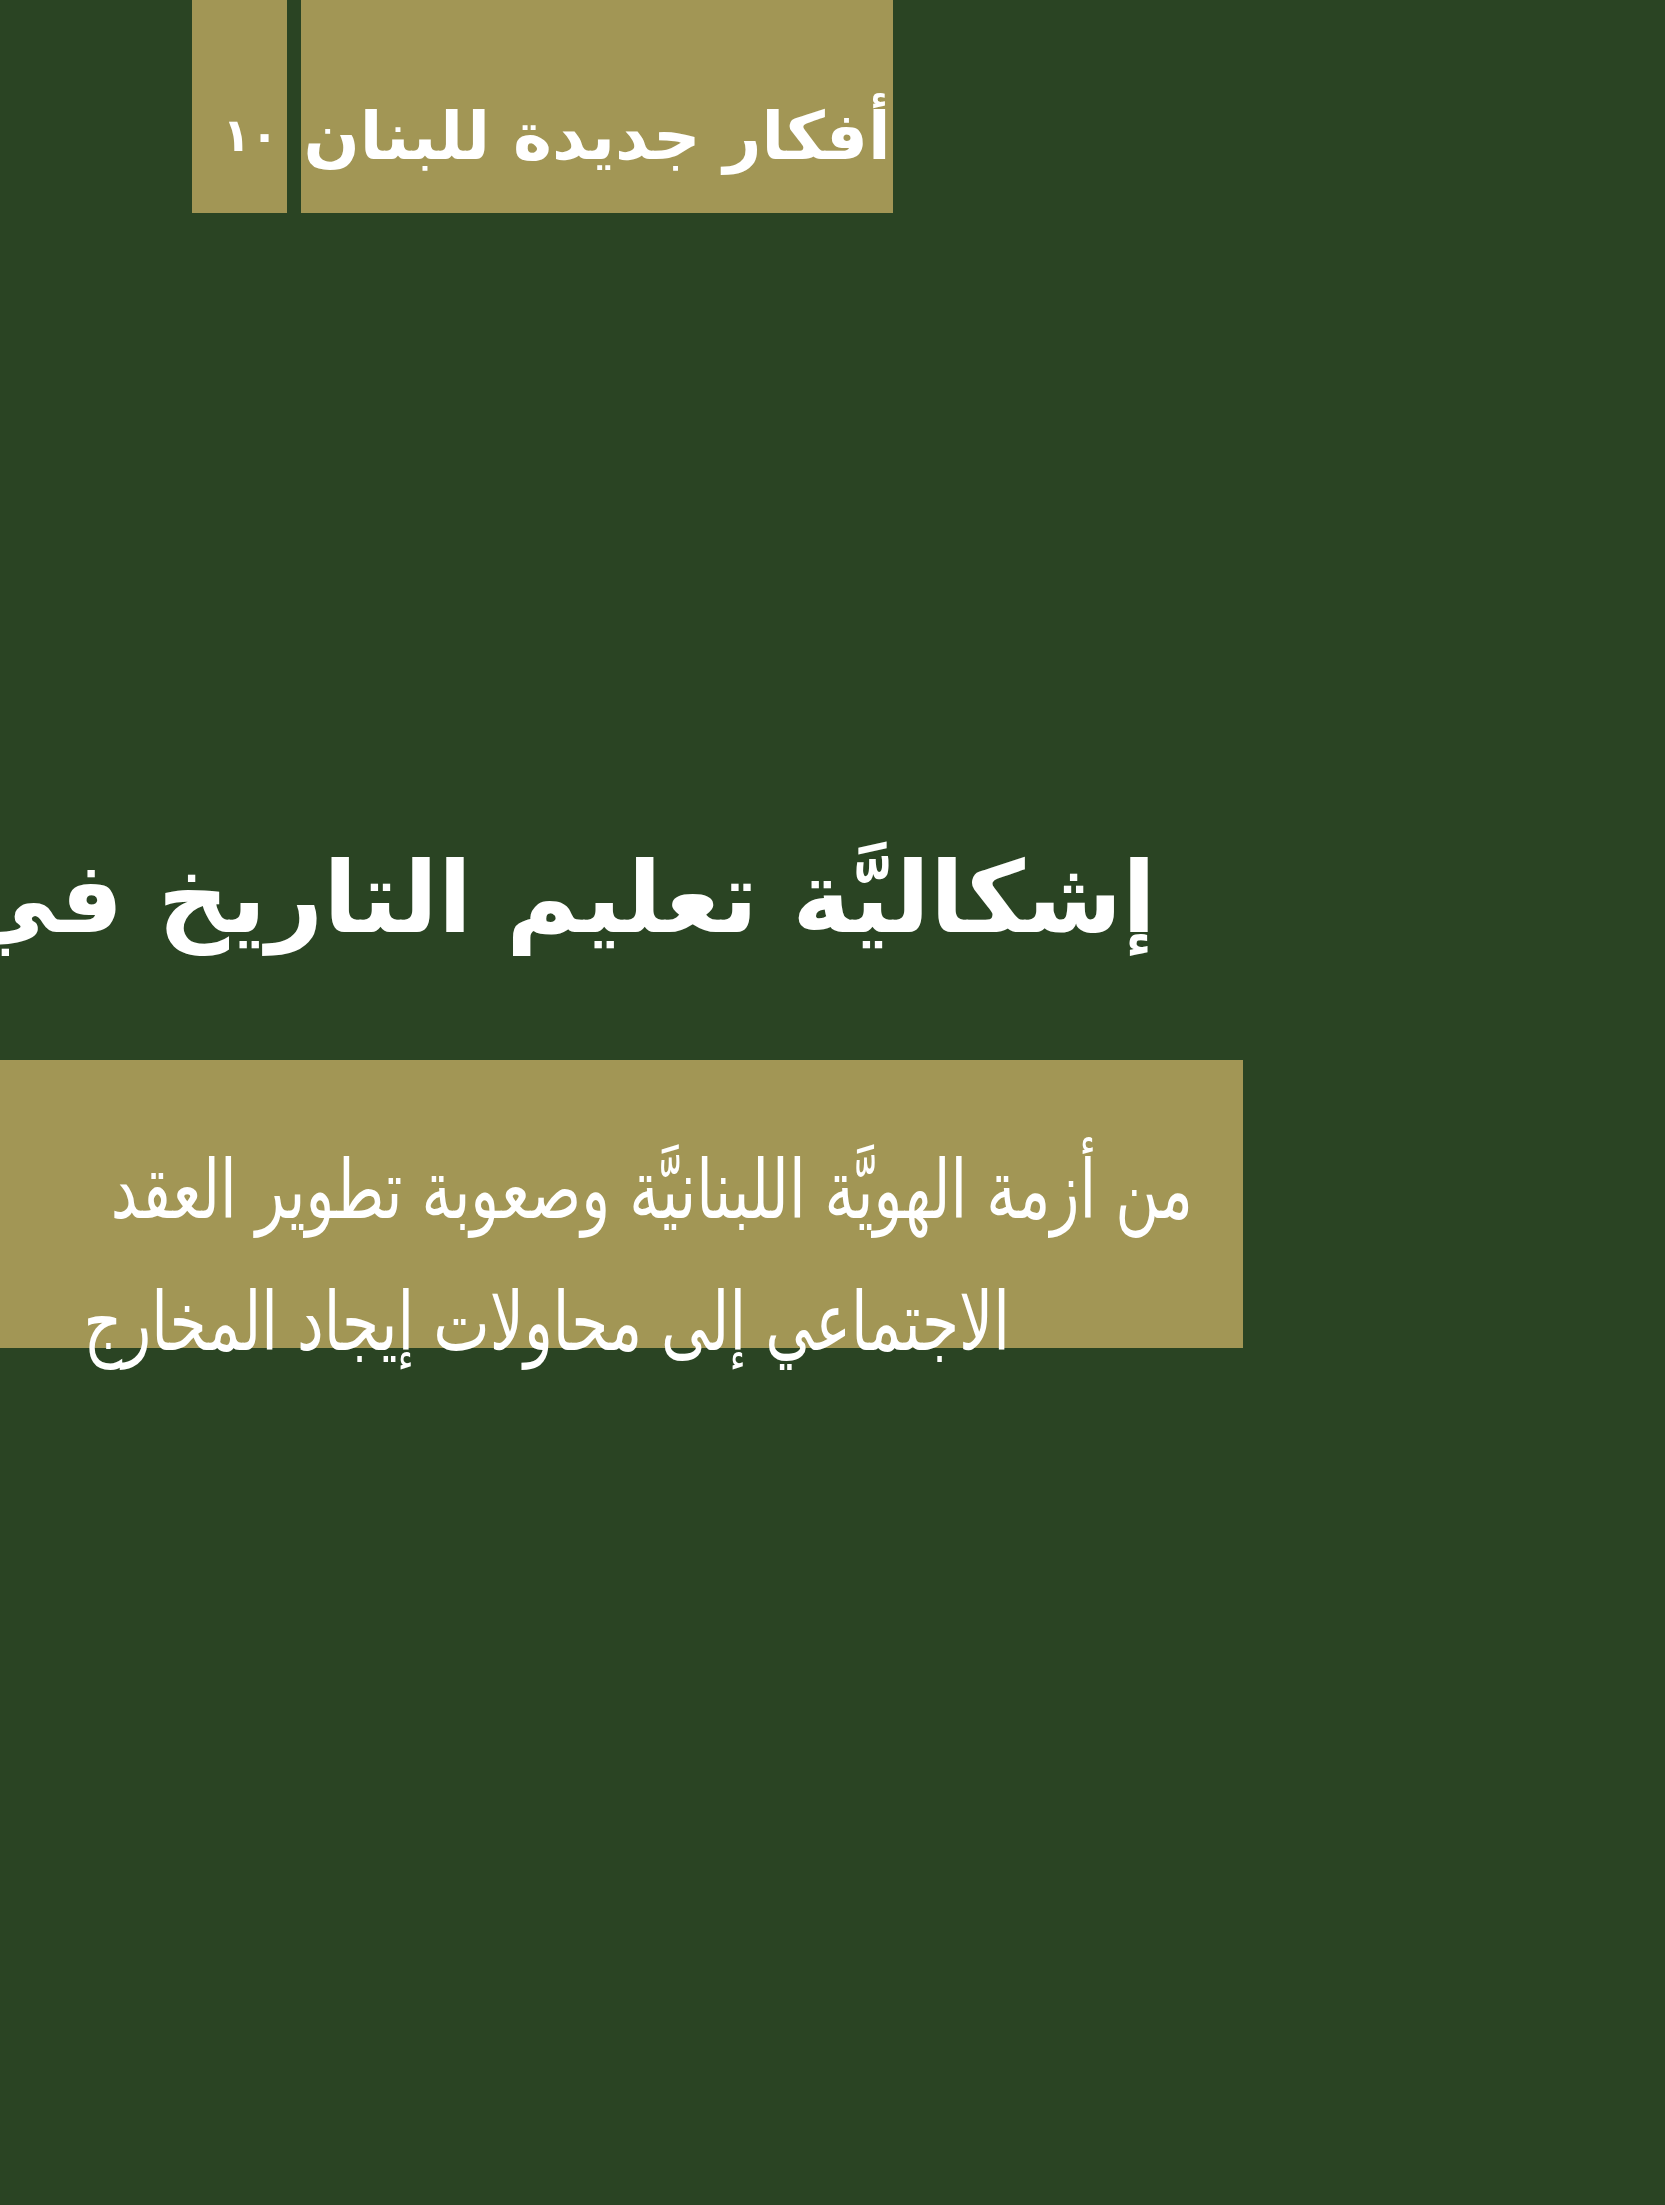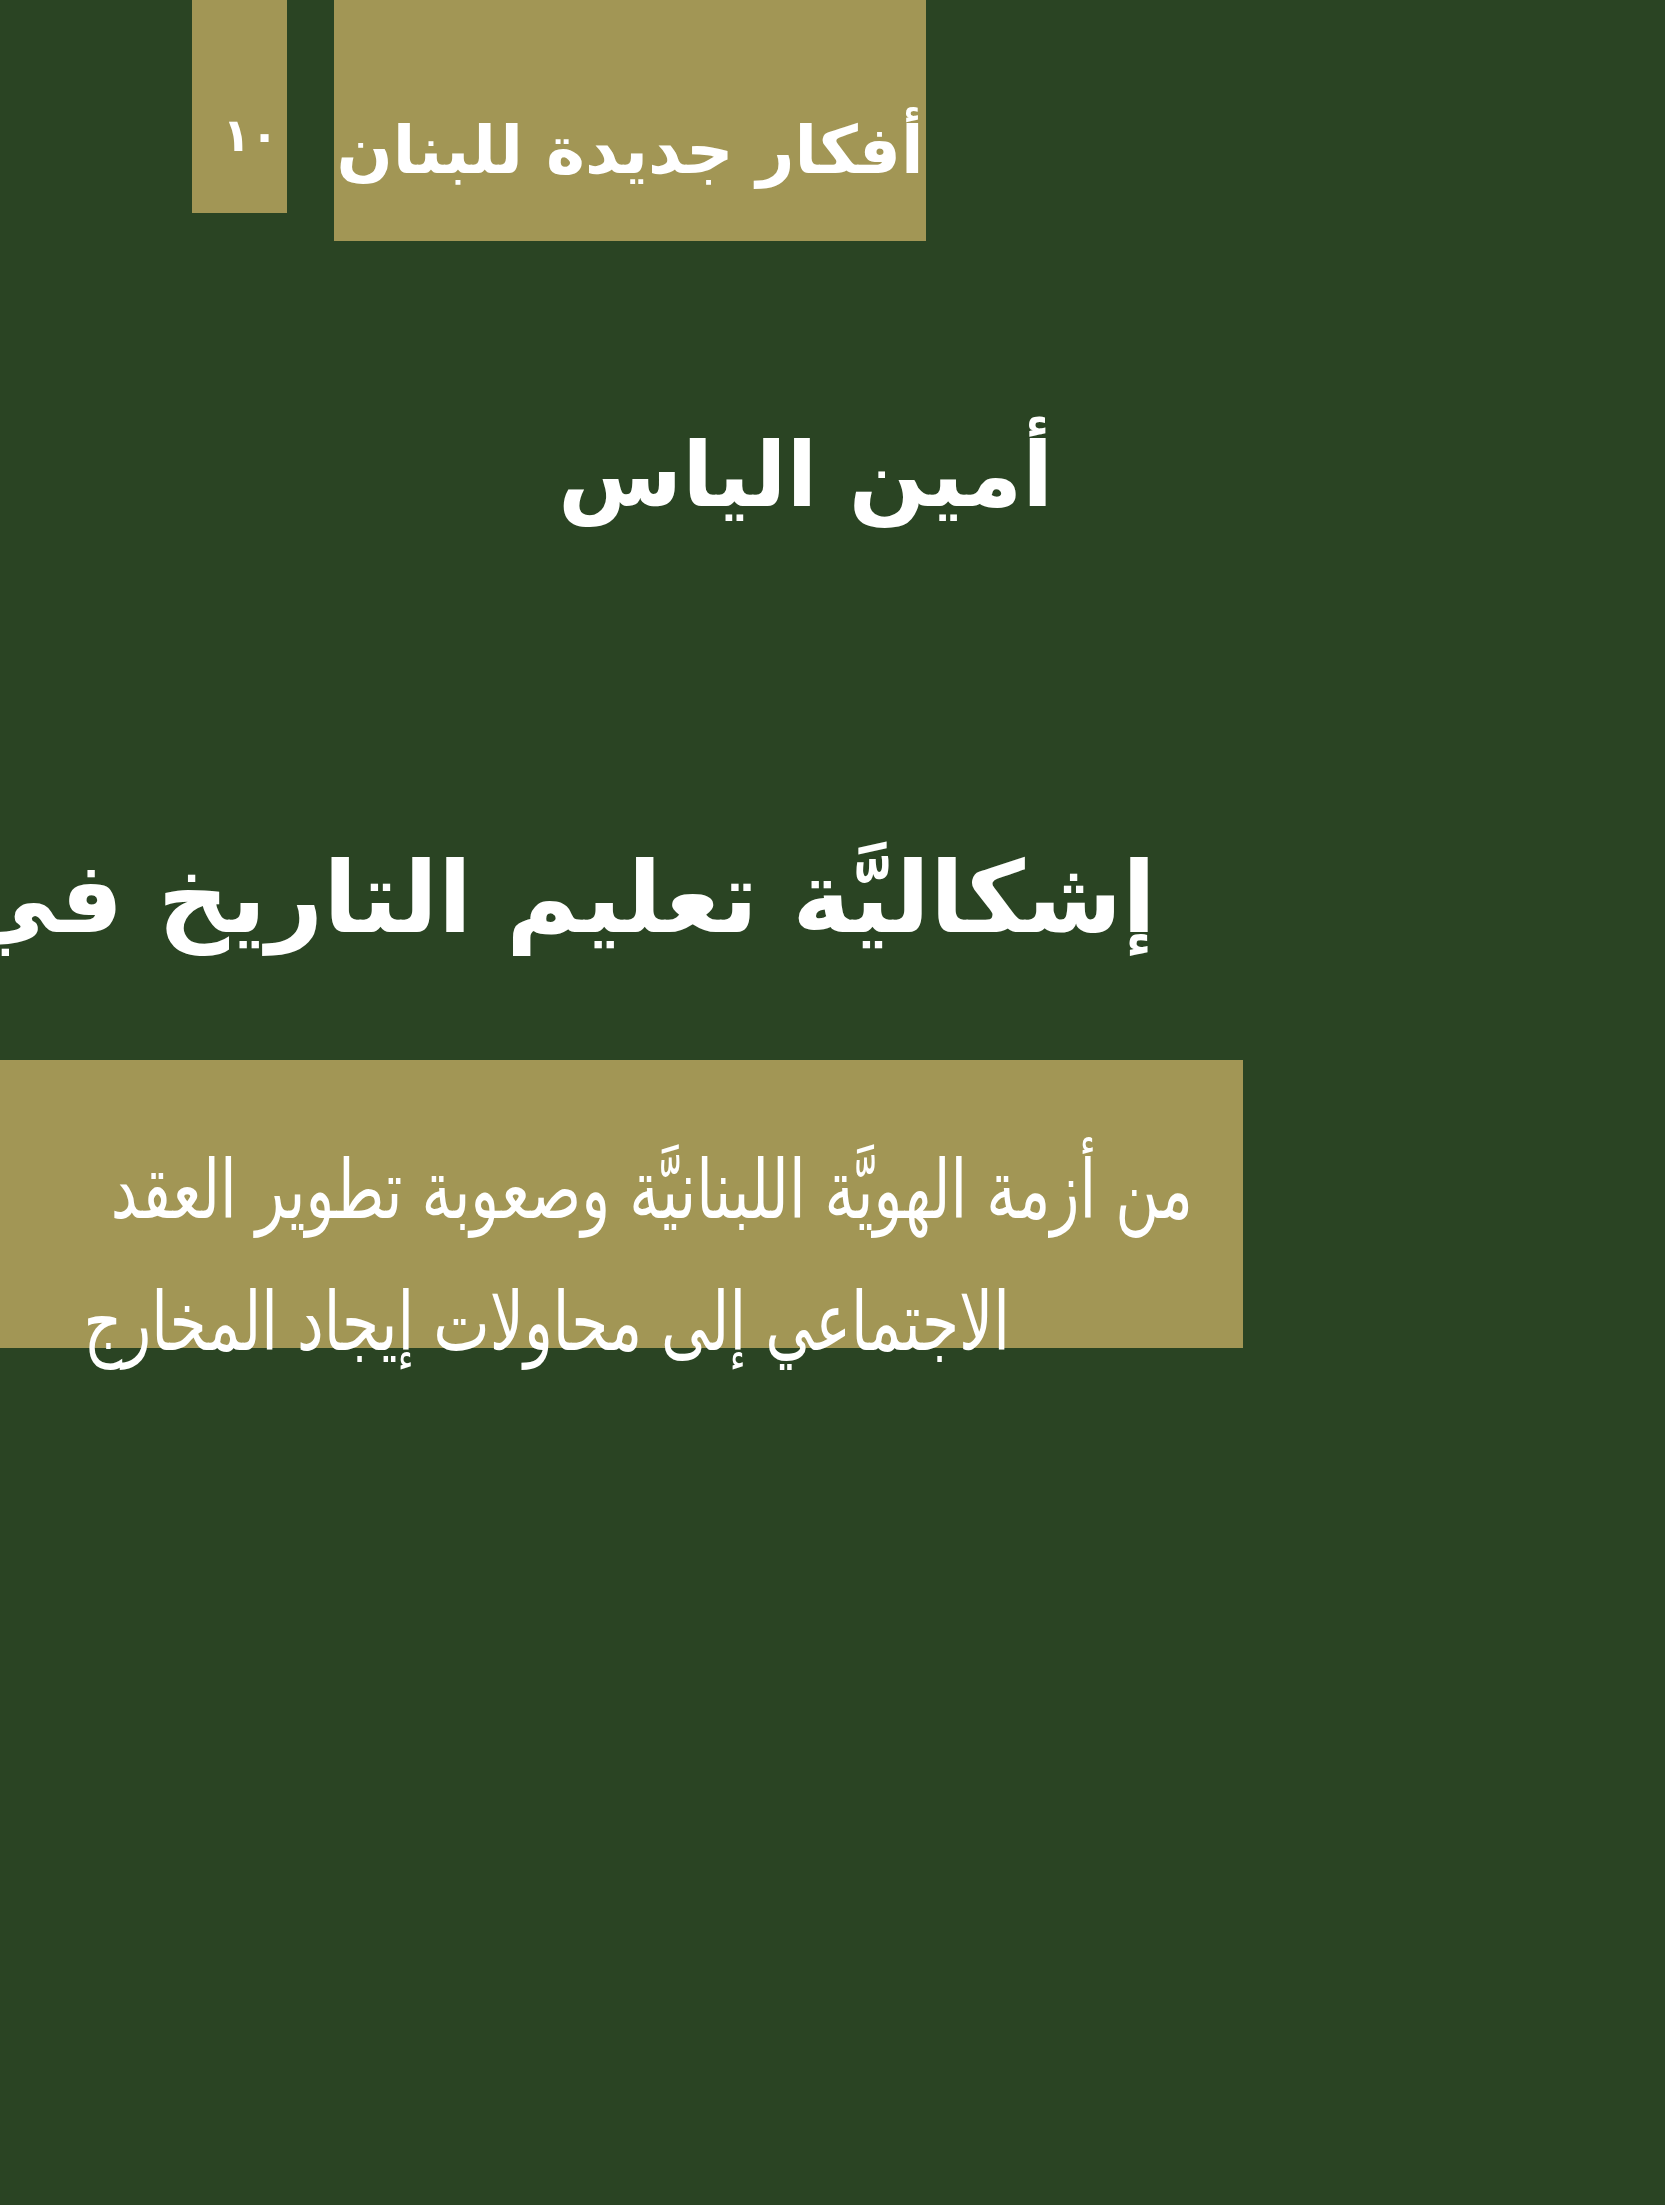--- a/index.html
+++ b/index.html
@@ -28,22 +28,22 @@
     background:var(--accent);
     display:flex;align-items:center;justify-content:center;
     padding-top:57px;
   }
   .series-number{
     font-size:46px;font-weight:bold;line-height:1;
     white-space:nowrap;
     margin-left:22px;
   }
   .series-title-box{
-    position:absolute;left:334px;top:0;
-    width:592px;height:241px;
+    position:absolute;left:301px;top:0;
+    width:592px;height:213px;
     background:var(--accent);
     display:flex;align-items:center;justify-content:center;
     padding-top:61px;
   }
   .series-title{
     font-size:66px;font-weight:bold;line-height:1.1;
     white-space:nowrap;direction:rtl;
   }
   
   .author-name{
@@ -78,21 +78,20 @@
 <div class="cover">
 
   <div class="series-number-tab">
     <span class="series-number">١٠</span>
   </div>
 
   <div class="series-title-box">
     <span class="series-title" lang="ar" dir="rtl">أفكار جديدة للبنان</span>
   </div>
 
-  <div class="author-name" lang="ar" dir="rtl">أمين الياس</div>
 
   <div class="book-title" lang="ar" dir="rtl">إشكاليَّة تعليم التاريخ في لبنان</div>
 
   <div class="subtitle-banner">
     <div class="subtitle-line subtitle-line-1" lang="ar" dir="rtl">من أزمة الهويَّة اللبنانيَّة وصعوبة تطوير العقد</div>
     <div class="subtitle-line subtitle-line-2" lang="ar" dir="rtl">الاجتماعي إلى محاولات إيجاد المخارج</div>
   </div>
 
 </div>
 

